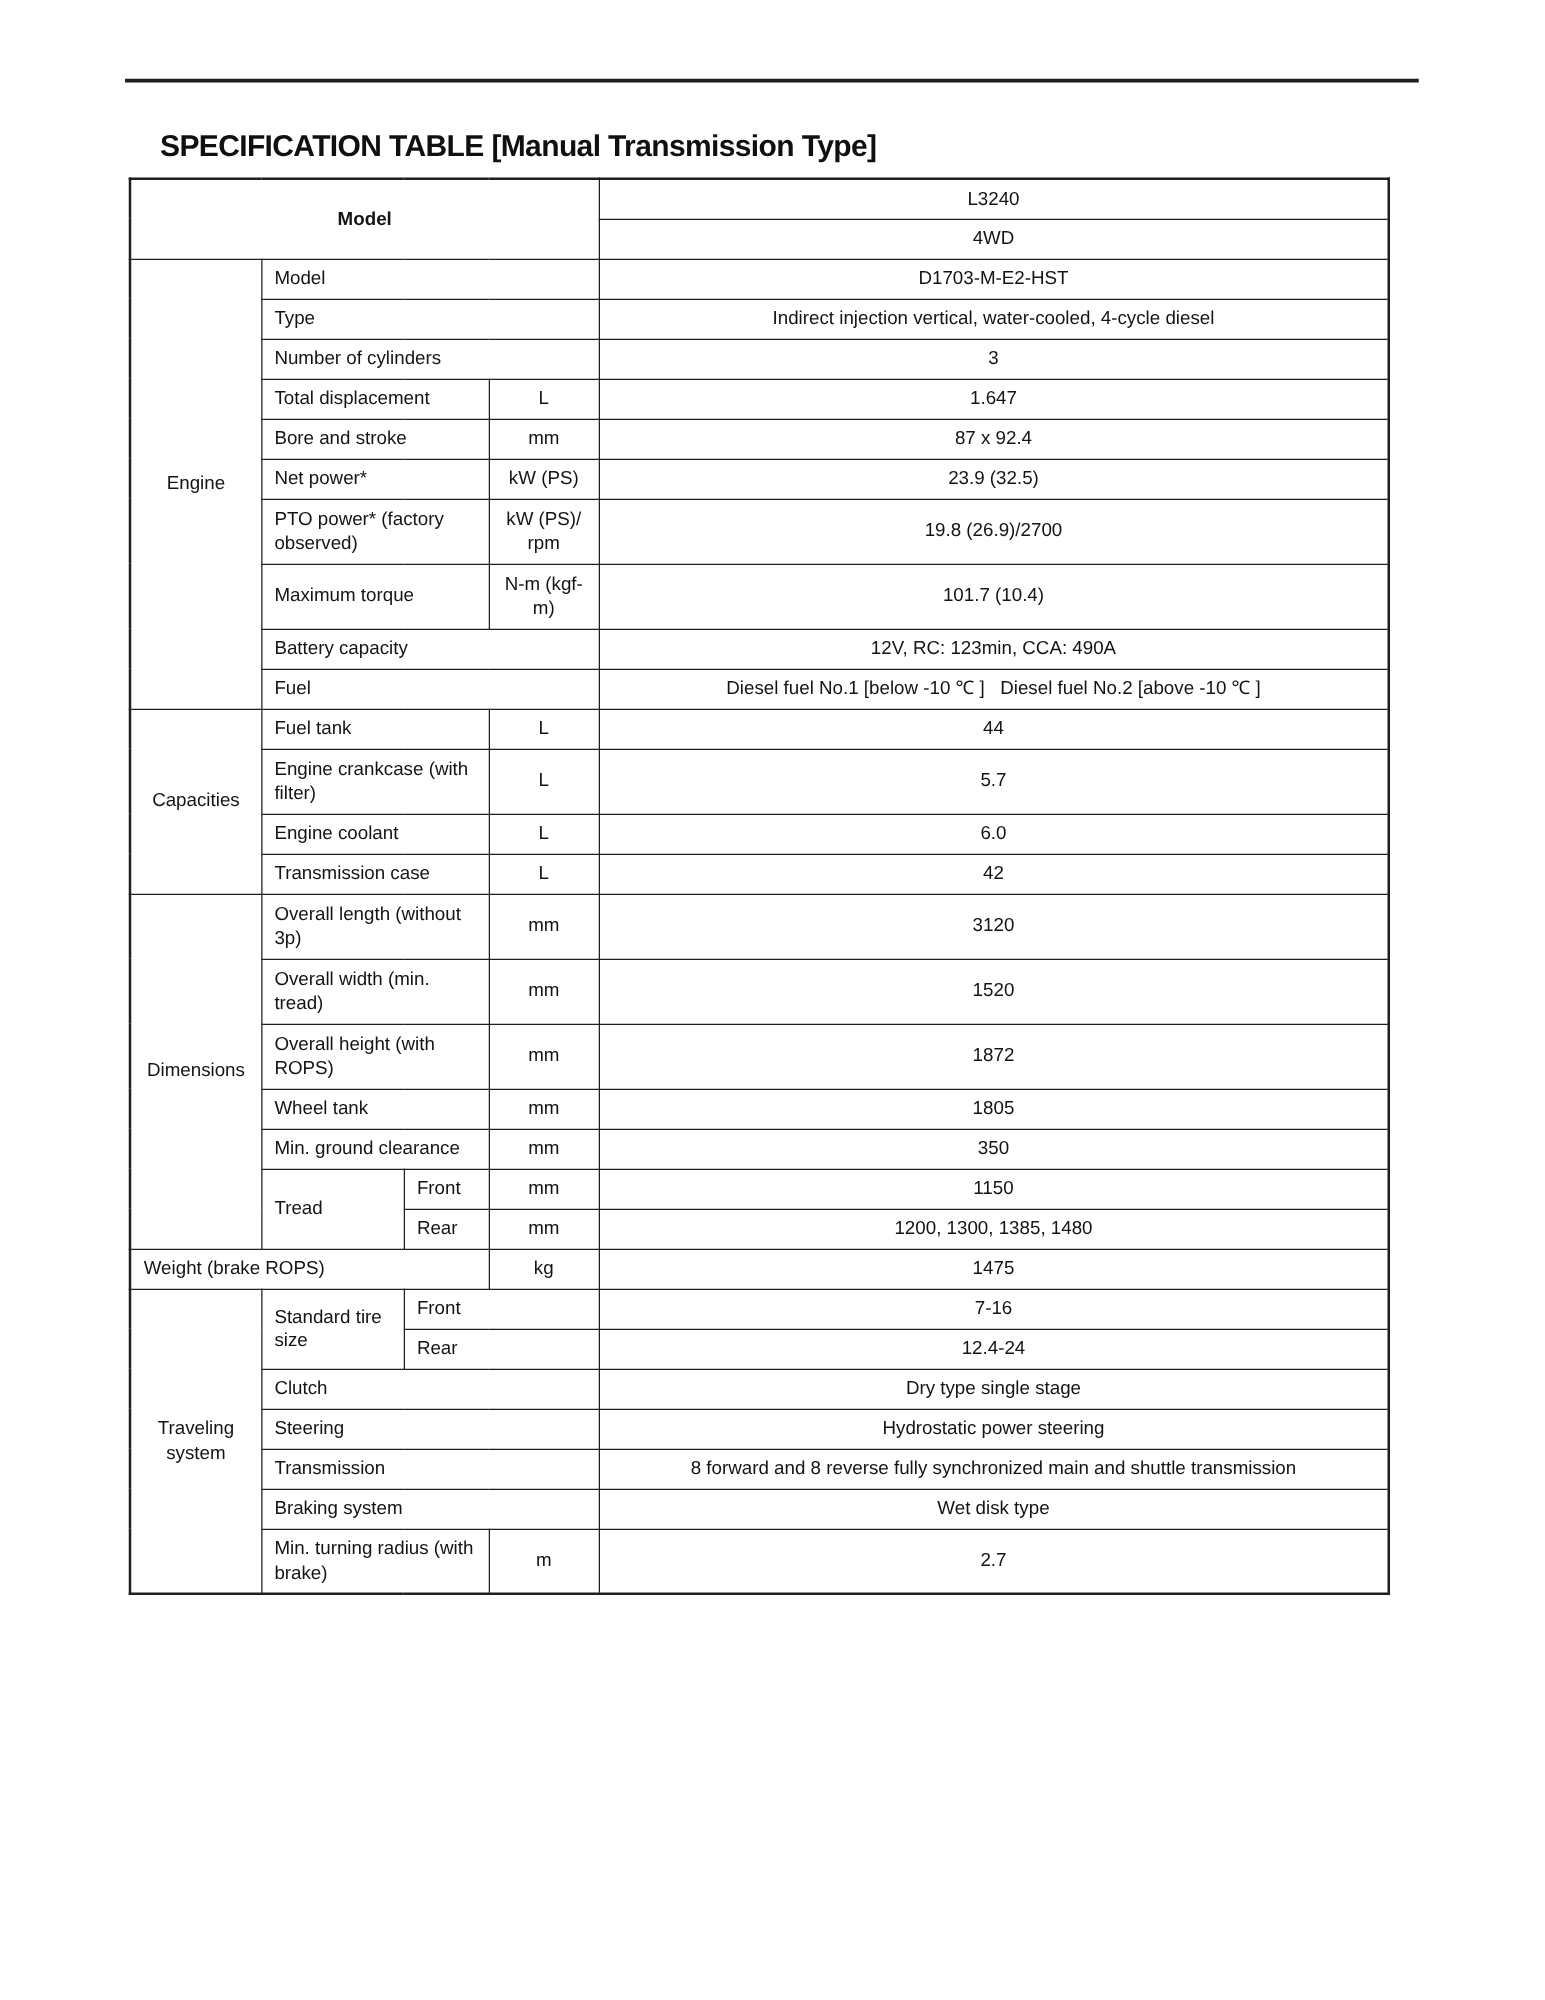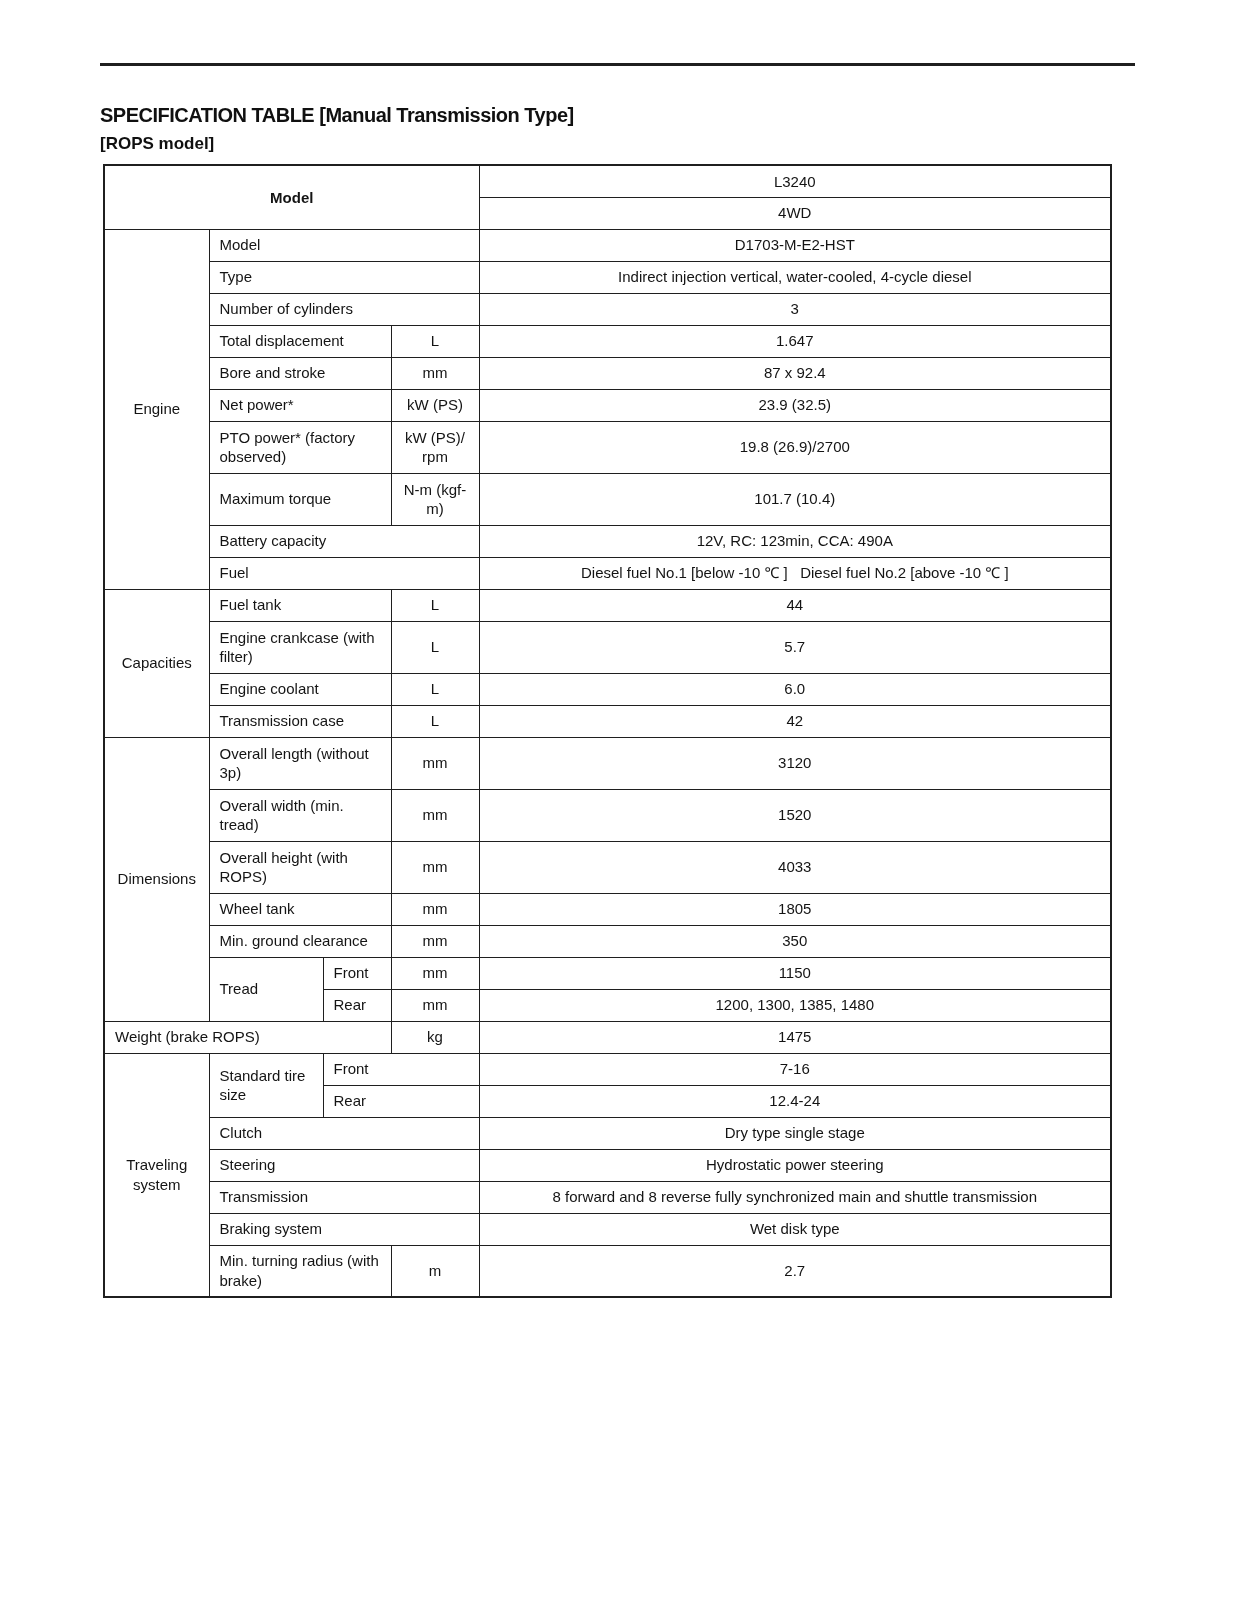--- a/index.html
+++ b/index.html
@@ -22,24 +22,25 @@
   }
   .page-header .pgnum { margin-left:44px; }
   .header-rule {
     width:1035px; height:3px;
     background:#1f1f1f;
     margin-top:11px;
   }
 
   .doc-title {
     margin-top:38px;
-    font-size:20px;
+    font-size:24px;
     font-weight:bold;
     letter-spacing:-0.5px;
     color:#101010;
+    margin-left:28px;
   }
   .doc-subtitle {
     margin-top:7px;
     font-size:17px;
     font-weight:bold;
     color:#101010;
   }
 
   table.spec-table {
     margin-top:10px;
@@ -65,21 +66,20 @@
   .spec-table td.bold { font-weight:bold; }
 </style>
 </head>
 <body>
 
 <div class="page">
 
   <div class="header-rule"></div>
 
   <div class="doc-title">SPECIFICATION TABLE [Manual Transmission Type]</div>
-  <div class="doc-subtitle">[ROPS model]</div>
 
   <table class="spec-table">
     <colgroup>
       <col style="width:105px">
         <col style="width:114px">
         <col style="width:68px">
         <col style="width:88px">
         <col style="width:632px">
     </colgroup>
     <tbody>
@@ -168,21 +168,21 @@
         <td class="c">3120</td>
       </tr>
       <tr class="tall">
         <td colspan="2" class="l">Overall width (min. tread)</td>
         <td class="c">mm</td>
         <td class="c">1520</td>
       </tr>
       <tr class="tall">
         <td colspan="2" class="l">Overall height (with ROPS)</td>
         <td class="c">mm</td>
-        <td class="c">4033</td>
+        <td class="c">1872</td>
       </tr>
       <tr>
         <td colspan="2" class="l">Wheel tank</td>
         <td class="c">mm</td>
         <td class="c">1805</td>
       </tr>
       <tr>
         <td colspan="2" class="l">Min. ground clearance</td>
         <td class="c">mm</td>
         <td class="c">350</td>

